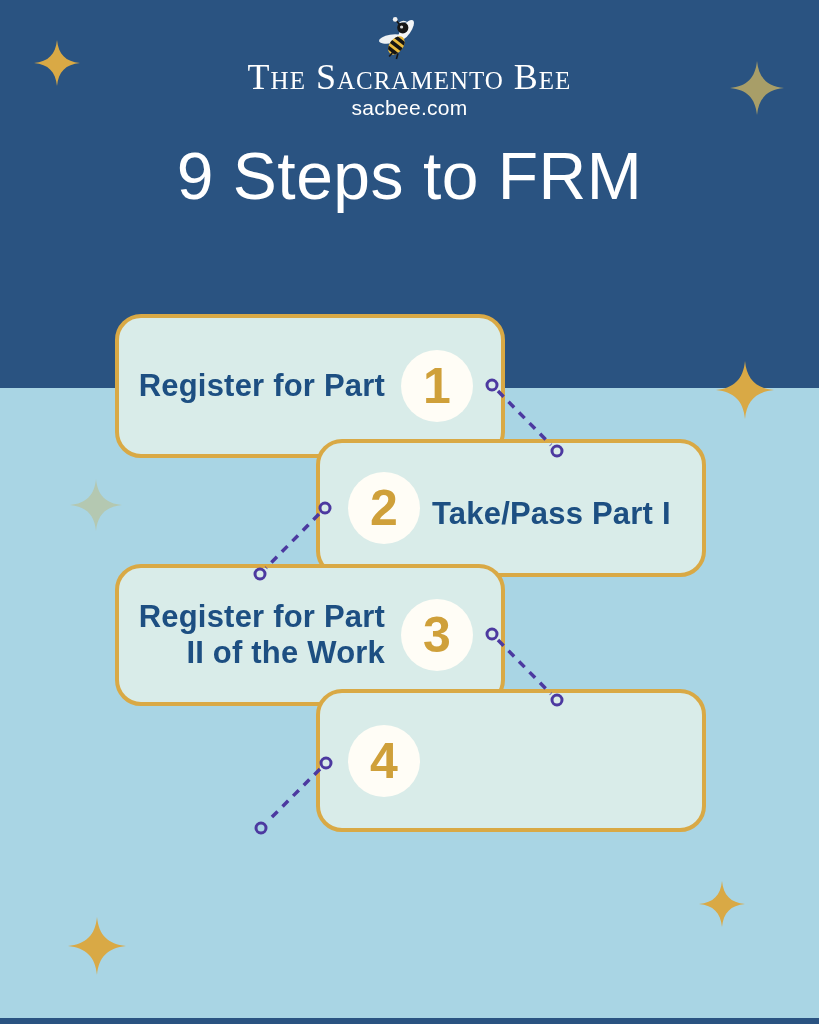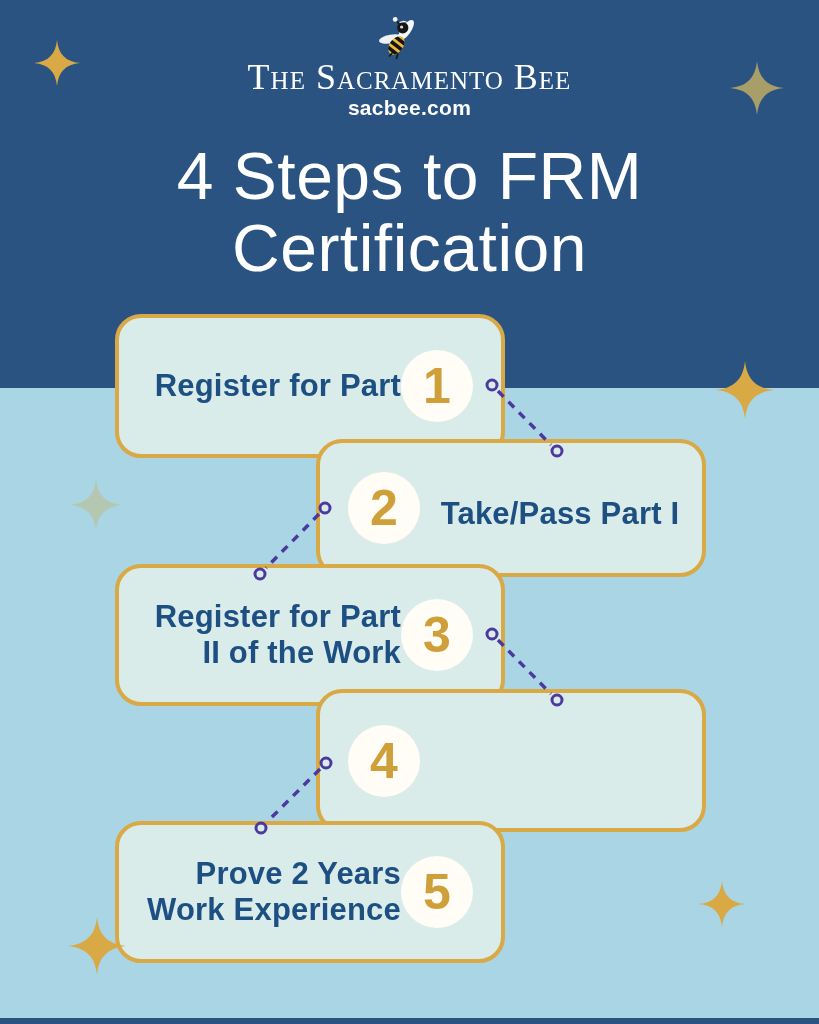--- a/index.html
+++ b/index.html
@@ -34,44 +34,44 @@
   .masthead{
     position:absolute;top:56px;left:0;width:819px;
     text-align:center;color:var(--white);
     font-family:"Liberation Serif", serif;
     font-variant:small-caps;
     font-size:36px;letter-spacing:1px;font-weight:500;
   }
   .site{
     position:absolute;top:96px;left:0;width:819px;
     text-align:center;color:var(--white);
-    font-size:21px;font-weight:bold;letter-spacing:0.3px;
+    font-size:21px;font-weight:normal;letter-spacing:0.3px;
   }
   .title{
     position:absolute;top:140px;left:0;width:819px;
     text-align:center;color:var(--white);
     font-size:66px;line-height:72px;font-weight:500;letter-spacing:0.5px;
   }
   .title span{display:block;}
   .card{
     position:absolute;width:390px;box-sizing:border-box;
     background:var(--cardfill);
     border:4px solid var(--gold);
     border-radius:26px;
     display:flex;align-items:center;
   }
   .card .label{
     flex:1;color:var(--textnavy);
     font-size:31px;line-height:36px;font-weight:bold;letter-spacing:0.2px;
   }
   .card .label span{display:block;}
-  .card.odd{flex-direction:row;padding:0 28px 0 14px;gap:0;}
+  .card.odd{flex-direction:row;padding:0 28px 0 14px;gap:16px;}
   .card.odd .label{text-align:right;}
   .card.even{flex-direction:row;padding:0 14px 0 28px;gap:12px;}
-  .card.even .label{text-align:center;margin-top:11px;}
+  .card.even .label{margin-top:11px;}
   .badge{
     flex:0 0 72px;width:72px;height:72px;border-radius:50%;
     background:#fffdf6;
     display:flex;align-items:center;justify-content:center;
     color:var(--goldnum);font-size:50px;font-weight:bold;
   }
   .sparkle{position:absolute;}
   #connectors{position:absolute;left:0;top:0;width:819px;height:1024px;z-index:30;pointer-events:none;}
   .z1{z-index:1}.z2{z-index:2}.z3{z-index:3}.z4{z-index:4}.z5{z-index:5}
   .z10{z-index:10}.z40{z-index:40}
@@ -108,22 +108,21 @@
     <circle cx="26.5" cy="5.5" r="3" fill="#f2f2f2"></circle>
 
     <line x1="24" y1="46" x2="19" y2="52" stroke="#161616" stroke-width="2"></line>
     <line x1="30" y1="48" x2="28" y2="55" stroke="#161616" stroke-width="2"></line>
   </svg>
 
   <div class="masthead">The Sacramento Bee</div>
   <div class="site">sacbee.com</div>
 
   <div class="title">
-    <span>4 Steps to FRM</span>
-    <span>Certification</span>
+    <span>9 Steps to FRM</span>
   </div>
 
   <div class="card odd z1" style="left:115px;top:314px;height:144px;">
     <div class="label">
       <span>Register for Part</span>
     </div>
     <div class="badge">
       <span>1</span>
     </div>
   </div>
@@ -146,29 +145,20 @@
       <span>3</span>
     </div>
   </div>
 
   <div class="card even z4" style="left:316px;top:689px;height:143px;">
     <div class="badge">
       <span>4</span>
     </div>
   </div>
 
-  <div class="card odd z5" style="left:115px;top:821px;height:142px;">
-    <div class="label">
-      <span>Prove 2 Years</span>
-      <span>Work Experience</span>
-    </div>
-    <div class="badge">
-      <span>5</span>
-    </div>
-  </div>
 
   <svg class="sparkle" style="left:34px;top:40px;width:46px;height:46px;color:var(--gold);" viewBox="0 0 48 48">
     <path fill="currentColor" d="M24 0 C25.5 15 33 22.5 48 24 C33 25.5 25.5 33 24 48 C22.5 33 15 25.5 0 24 C15 22.5 22.5 15 24 0 Z"></path>
   </svg>
   <svg class="sparkle" style="left:730px;top:61px;width:54px;height:54px;color:var(--sparkle-muted);" viewBox="0 0 48 48">
     <path fill="currentColor" d="M24 0 C25.5 15 33 22.5 48 24 C33 25.5 25.5 33 24 48 C22.5 33 15 25.5 0 24 C15 22.5 22.5 15 24 0 Z"></path>
   </svg>
   <svg class="sparkle z10" style="left:716px;top:361px;width:58px;height:58px;color:var(--gold);" viewBox="0 0 48 48">
     <path fill="currentColor" d="M24 0 C25.5 15 33 22.5 48 24 C33 25.5 25.5 33 24 48 C22.5 33 15 25.5 0 24 C15 22.5 22.5 15 24 0 Z"></path>
   </svg>

